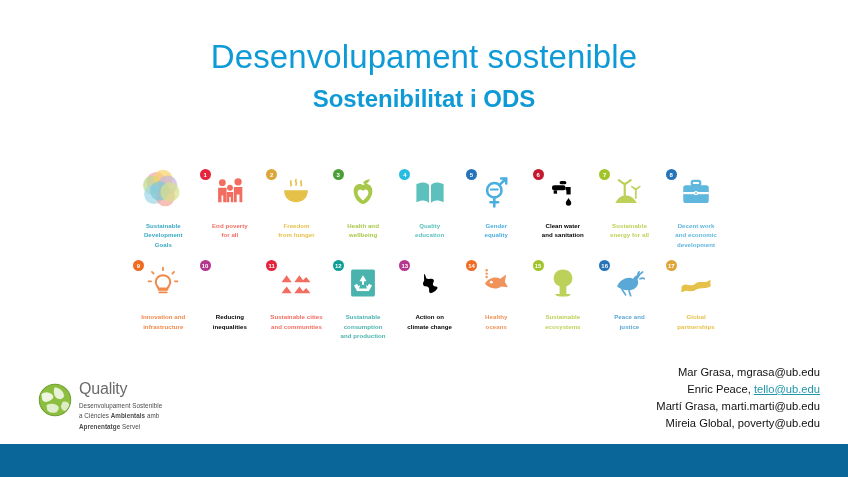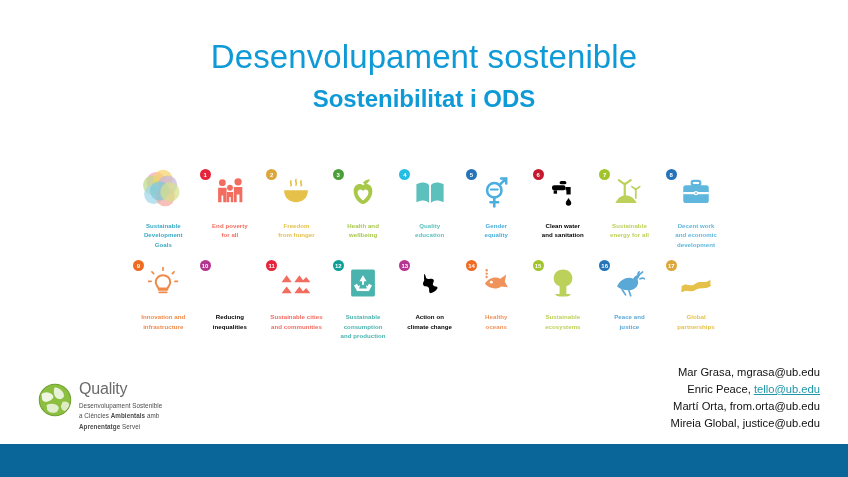--- a/index.html
+++ b/index.html
@@ -433,17 +433,17 @@
       <div>Desenvolupament Sostenible</div>
       <div><span>a Ciències </span><b>Ambientals</b><span> amb</span></div>
       <div><b>Aprenentatge</b><span> Servei</span></div>
     </div>
   </div>
 </div>
 
 <div class="contacts">
     <div class="contact-line"><span>Mar Grasa, </span><span>mgrasa@ub.edu</span></div>
     <div class="contact-line"><span>Enric Peace, </span><a class="contact-link" href="#">tello@ub.edu</a></div>
-    <div class="contact-line"><span>Martí Orta, </span><span>from.orta@ub.edu</span></div>
-    <div class="contact-line"><span>Mireia Global, </span><span>justice@ub.edu</span></div>
+    <div class="contact-line"><span>Martí Grasa, </span><span>marti.marti@ub.edu</span></div>
+    <div class="contact-line"><span>Mireia Global, </span><span>poverty@ub.edu</span></div>
   </div>
 
 <div class="footer-bar"></div>
 
 </body></html>

